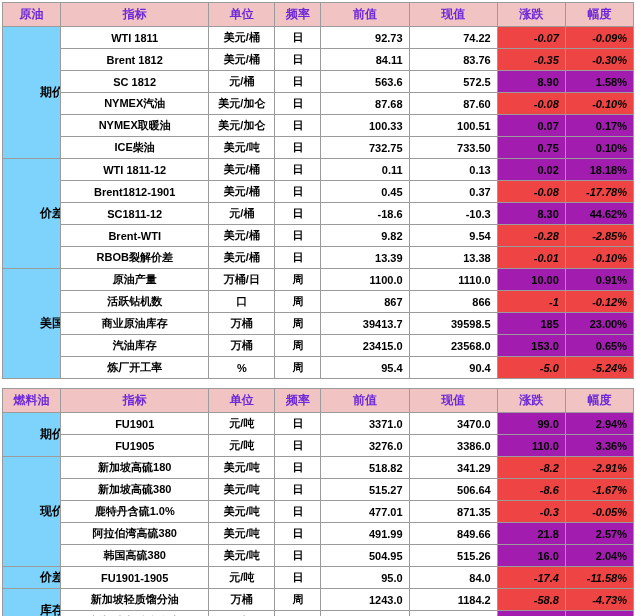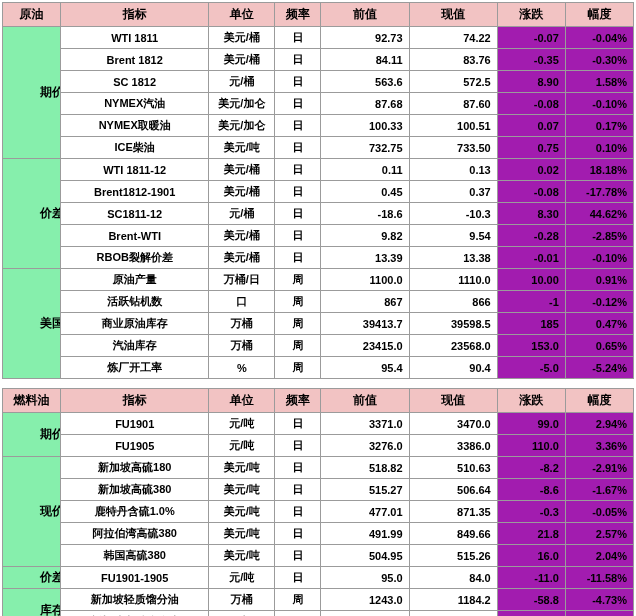--- a/index.html
+++ b/index.html
@@ -29,25 +29,25 @@
     padding:0 3px;
     color:#000;
     white-space:nowrap;
     overflow:hidden;
   }
   thead td{
     font-size:12px;
     height:23px;
     background:#f2c3c3;
   }
-  .hdr-red{color:#000000;}
-  .grp{font-size:12px;background:#86efac;padding-left:37px;}
+  .hdr-red{color:#6d28d9;}
+  .grp{font-size:12px;background:#7dd3fc;padding-left:37px;}
   .name{text-align:center;}
   .num{text-align:right;padding-right:6px;}
-  .green{background:#a21caf;}
+  .green{background:#ef4444;font-style:italic;}
   .pink{background:#a21caf;}
   col.c1{width:58px;}
   col.c2{width:148px;}
   col.c3{width:66px;}
   col.c4{width:46px;}
   col.c5{width:88px;}
   col.c6{width:88px;}
   col.c7{width:68px;}
   col.c8{width:68px;}
 </style>
@@ -81,21 +81,21 @@
         </thead>
         <tbody>
           <tr>
             <td class="grp" rowspan="6">期价</td>
             <td class="name">WTI 1811</td>
             <td class="name">美元/桶</td>
             <td class="name">日</td>
             <td class="num">92.73</td>
             <td class="num">74.22</td>
             <td class="num green">-0.07</td>
-            <td class="num green">-0.04%</td>
+            <td class="num green">-0.09%</td>
           </tr>
           <tr>
             <td class="name">Brent 1812</td>
             <td class="name">美元/桶</td>
             <td class="name">日</td>
             <td class="num">84.11</td>
             <td class="num">83.76</td>
             <td class="num green">-0.35</td>
             <td class="num green">-0.30%</td>
           </tr>
@@ -200,21 +200,21 @@
             <td class="num green">-1</td>
             <td class="num green">-0.12%</td>
           </tr>
           <tr>
             <td class="name">商业原油库存</td>
             <td class="name">万桶</td>
             <td class="name">周</td>
             <td class="num">39413.7</td>
             <td class="num">39598.5</td>
             <td class="num pink">185</td>
-            <td class="num pink">0.47%</td>
+            <td class="num pink">23.00%</td>
           </tr>
           <tr>
             <td class="name">汽油库存</td>
             <td class="name">万桶</td>
             <td class="name">周</td>
             <td class="num">23415.0</td>
             <td class="num">23568.0</td>
             <td class="num pink">153.0</td>
             <td class="num pink">0.65%</td>
           </tr>
@@ -272,21 +272,21 @@
             <td class="num">3386.0</td>
             <td class="num pink">110.0</td>
             <td class="num pink">3.36%</td>
           </tr>
           <tr>
             <td class="grp" rowspan="5">现价</td>
             <td class="name">新加坡高硫180</td>
             <td class="name">美元/吨</td>
             <td class="name">日</td>
             <td class="num">518.82</td>
-            <td class="num">510.63</td>
+            <td class="num">341.29</td>
             <td class="num green">-8.2</td>
             <td class="num green">-2.91%</td>
           </tr>
           <tr>
             <td class="name">新加坡高硫380</td>
             <td class="name">美元/吨</td>
             <td class="name">日</td>
             <td class="num">515.27</td>
             <td class="num">506.64</td>
             <td class="num green">-8.6</td>
@@ -319,21 +319,21 @@
             <td class="num pink">16.0</td>
             <td class="num pink">2.04%</td>
           </tr>
           <tr>
             <td class="grp" rowspan="1">价差</td>
             <td class="name">FU1901-1905</td>
             <td class="name">元/吨</td>
             <td class="name">日</td>
             <td class="num">95.0</td>
             <td class="num">84.0</td>
-            <td class="num green">-11.0</td>
+            <td class="num green">-17.4</td>
             <td class="num green">-11.58%</td>
           </tr>
           <tr>
             <td class="grp" rowspan="2">库存</td>
             <td class="name">新加坡轻质馏分油</td>
             <td class="name">万桶</td>
             <td class="name">周</td>
             <td class="num">1243.0</td>
             <td class="num">1184.2</td>
             <td class="num green">-58.8</td>

